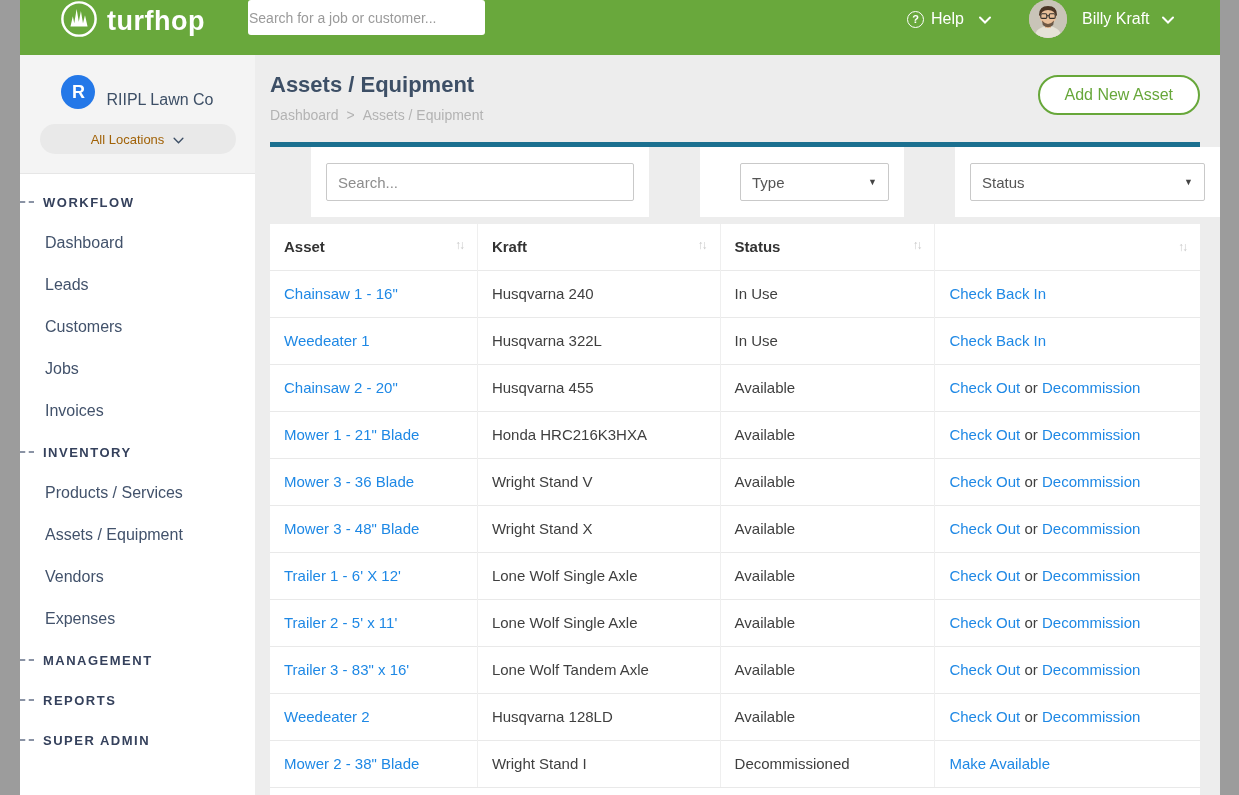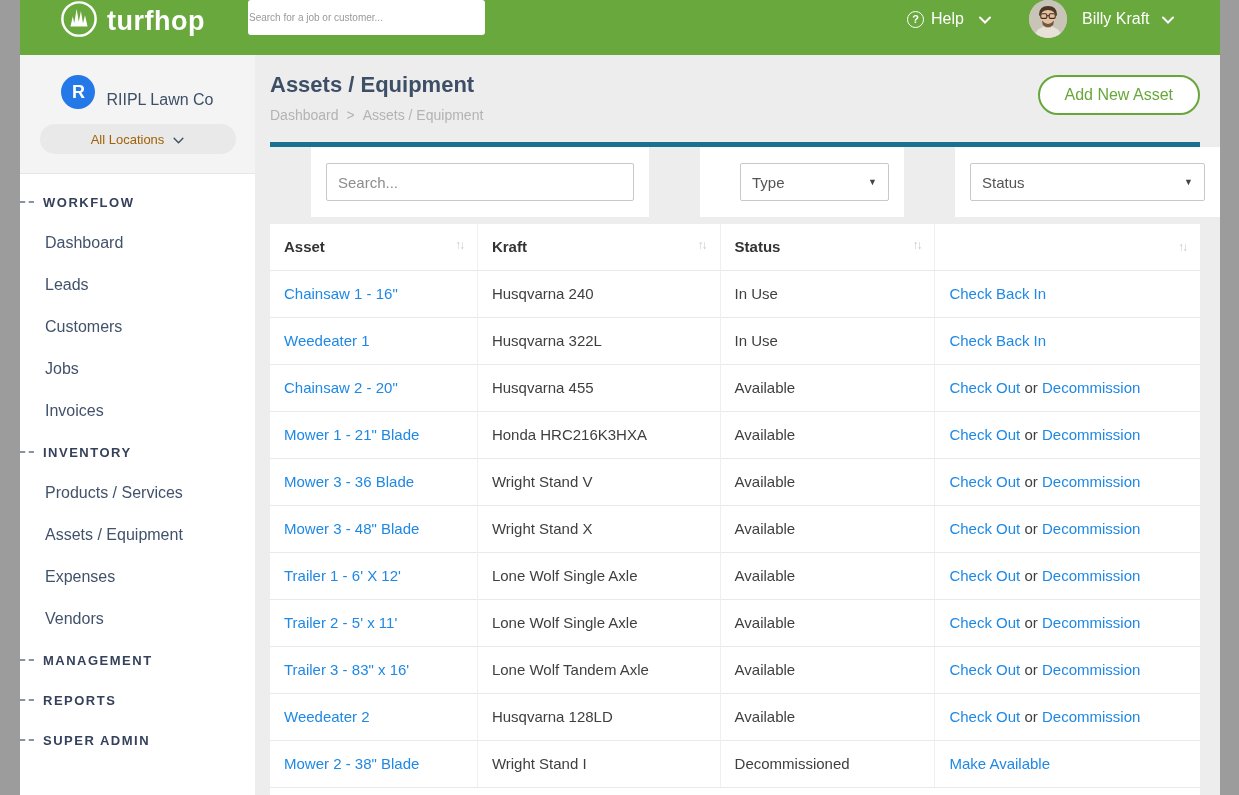--- a/index.html
+++ b/index.html
@@ -4,21 +4,21 @@
 <style>
   * { margin:0; padding:0; box-sizing:border-box; }
   html,body { width:1239px; height:795px; overflow:hidden; }
   body { background:#9c9c9c; font-family:"Liberation Sans", sans-serif; position:relative; }
   .frame { position:absolute; left:20px; top:0; width:1200px; height:795px; display:flex; flex-direction:column; }
 
   
   .topbar { height:55px; background:#69a83c; display:flex; align-items:flex-start; flex:0 0 55px; }
   .logo { margin-left:40px; display:flex; align-items:center; gap:9px; }
   .brand { color:#fff; font-size:27px; font-weight:bold; letter-spacing:.5px; }
-  .top-search { margin-left:43px; width:237px; height:35px; border:none; border-radius:3px; padding:0 1px; font-size:10px; color:#555; outline:none; font-family:"Liberation Sans",sans-serif; }
+  .top-search { margin-left:43px; width:237px; height:35px; border:none; border-radius:3px; padding:0 1px; font-size:14px; color:#555; outline:none; font-family:"Liberation Sans",sans-serif; }
   .top-search::placeholder { color:#9a9a9a; }
   .top-right { margin-left:auto; display:flex; align-items:center; margin-right:46px; }
   .help-wrap { display:flex; align-items:center; gap:7px; color:#fff; font-size:16px; cursor:pointer; }
   .help-icon { width:17px; height:17px; border:1.5px solid #fff; border-radius:50%; display:flex; align-items:center; justify-content:center; font-size:11px; font-weight:bold; }
   .chev { display:inline-block; margin-left:8px; color:#fff; }
   .avatar { width:38px; height:38px; border-radius:50%; overflow:hidden; margin:0 15px 0 38px; flex:0 0 38px; background:#c9c4b8; cursor:pointer; }
   .username { color:#fff; font-size:16px; cursor:pointer; }
 
   
   .body-row { flex:1; display:flex; min-height:0; }
@@ -144,22 +144,22 @@
           <div class="nav-item">Leads</div>
           <div class="nav-item">Customers</div>
           <div class="nav-item">Jobs</div>
           <div class="nav-item">Invoices</div>
           <div class="nav-section">
             <span class="dashes"></span>
             <span>INVENTORY</span>
           </div>
           <div class="nav-item">Products / Services</div>
           <div class="nav-item">Assets / Equipment</div>
+          <div class="nav-item">Vendors</div>
           <div class="nav-item">Expenses</div>
-          <div class="nav-item">Vendors</div>
           <div class="nav-section">
             <span class="dashes"></span>
             <span>MANAGEMENT</span>
           </div>
           <div class="nav-section">
             <span class="dashes"></span>
             <span>REPORTS</span>
           </div>
           <div class="nav-section">
             <span class="dashes"></span>

